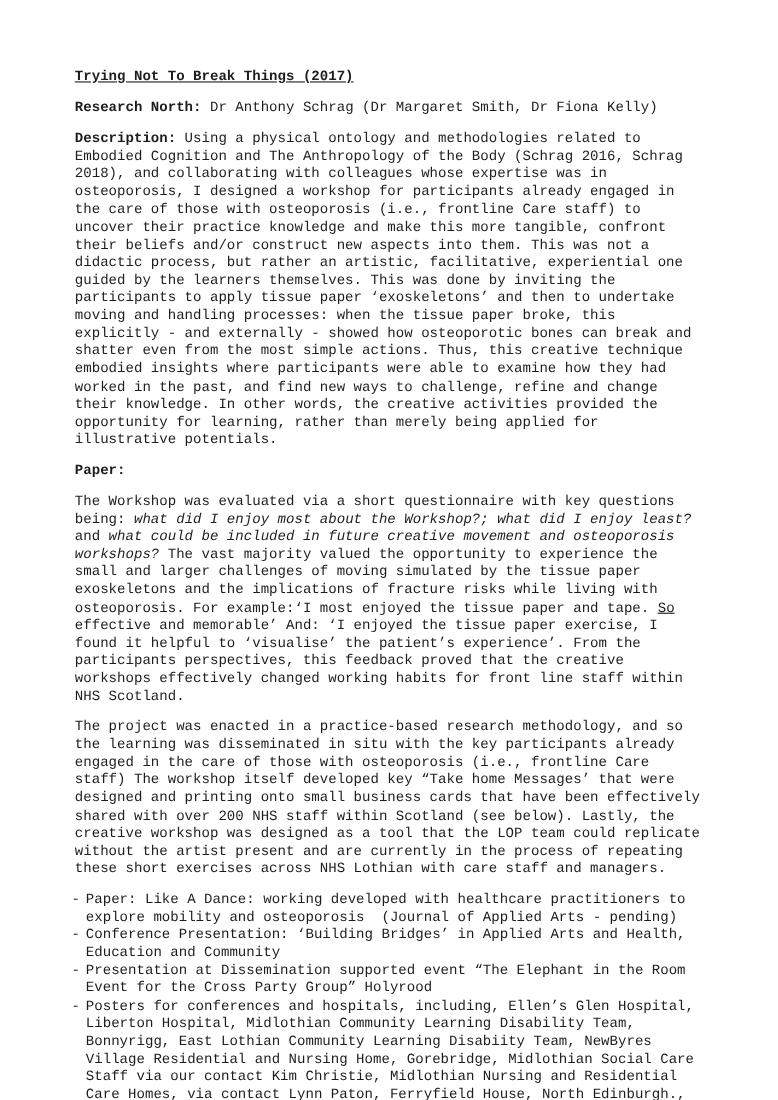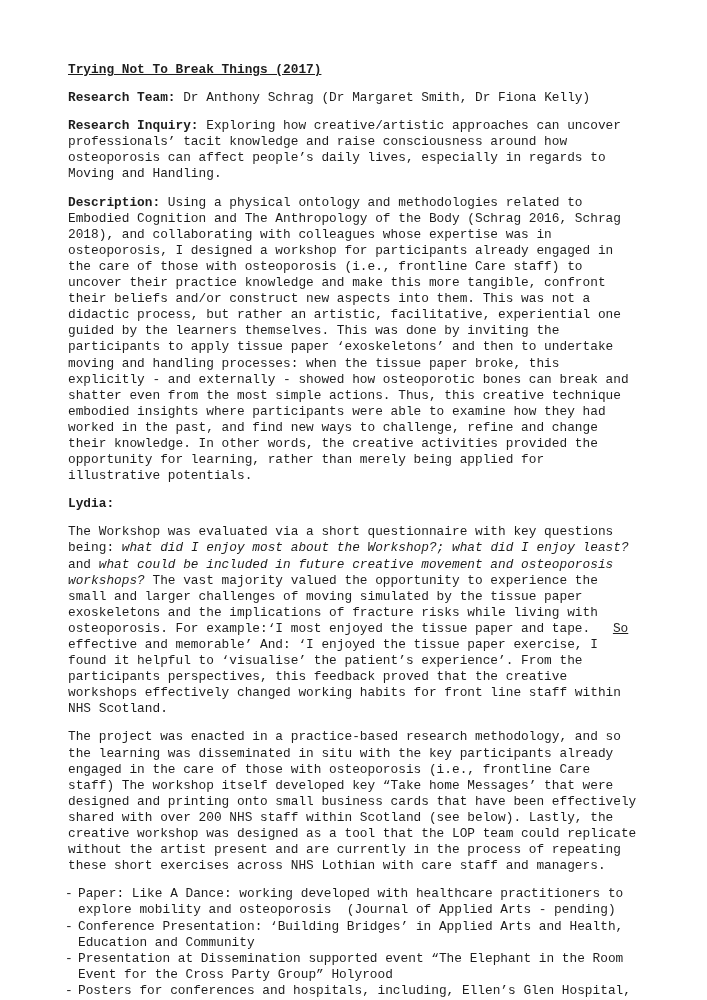--- a/index.html
+++ b/index.html
@@ -31,21 +31,21 @@
     text-decoration: underline;
     margin: 0 0 12px 0;
   }
   h2.subhead {
     font-size: 12.8px;
     line-height: 16.1px;
     font-weight: bold;
     margin: 0 0 12px 0;
   }
   p { margin: 0 0 12px 0; }
-  .u { text-decoration: underline; margin-left: 15px; }
+  .u { text-decoration: underline; }
   ul.bullets {
     list-style: none;
     margin: 0;
     padding: 0 0 0 10px;
   }
   ul.bullets li { position: relative; }
   .dash {
     position: absolute;
     left: -13px;
     top: 0;
@@ -56,28 +56,27 @@
     cursor: pointer;
   }
 </style>
 </head>
 <body>
 
 <div class="page">
 
   <h1 class="title">Trying Not To Break Things (2017)</h1>
 
-  <p><b>Research Team:</b><span> Dr Anthony Schrag (Dr Margaret Smith, Dr Fiona Kelly)</span></p>
+  <p><b>Research North:</b><span> Dr Anthony Schrag (Dr Margaret Smith, Dr Fiona Kelly)</span></p>
 
-  <p><b>Research Inquiry:</b><span> Exploring how creative/artistic approaches can uncover professionals’ tacit knowledge and raise consciousness around how osteoporosis can affect people’s daily lives, especially in regards to Moving and Handling.</span></p>
 
 
   <p><b>Description:</b><span> Using a physical ontology and methodologies related to Embodied Cognition and The Anthropology of the Body (Schrag 2016, Schrag 2018), and collaborating with colleagues whose expertise was in osteoporosis, I designed a workshop for participants already engaged in the care of those with osteoporosis (i.e., frontline Care staff) to uncover their practice knowledge and make this more tangible, confront their beliefs and/or construct new aspects into them. This was not a didactic process, but rather an artistic, facilitative, experiential one guided by the learners themselves. This was done by inviting the participants to apply tissue paper ‘exoskeletons’ and then to undertake moving and handling processes: when the tissue paper broke, this explicitly - and externally - showed how osteoporotic bones can break and shatter even from the most simple actions. Thus, this creative technique embodied insights where participants were able to examine how they had worked in the past, and find new ways to challenge, refine and change their knowledge. In other words, the creative activities provided the opportunity for learning, rather than merely being applied for illustrative potentials.</span></p>
 
-  <h2 class="subhead">Lydia:</h2>
+  <h2 class="subhead">Paper:</h2>
 
   <p><span>The Workshop was evaluated via a short questionnaire with key questions being: </span><em>what did I enjoy most about the Workshop?; what did I enjoy least?</em><span> and </span><em>what could be included in future creative movement and osteoporosis workshops?</em><span> The vast majority valued the opportunity to experience the small and larger challenges of moving simulated by the tissue paper exoskeletons and the implications of fracture risks while living with osteoporosis. For example:‘I most enjoyed the tissue paper and tape. </span><span class="u">So</span><span> effective and memorable’ And: ‘I enjoyed the tissue paper exercise, I found it helpful to ‘visualise’ the patient’s experience’. From the participants perspectives, this feedback proved that the creative workshops effectively changed working habits for front line staff within NHS Scotland.</span></p>
 
 
   <p><span>The project was enacted in a practice-based research methodology, and so the learning was disseminated in situ with the key participants already engaged in the care of those with osteoporosis (i.e., frontline Care staff) The workshop itself developed key “Take home Messages’ that were designed and printing onto small business cards that have been effectively shared with over 200 NHS staff within Scotland (see below). Lastly, the creative workshop was designed as a tool that the LOP team could replicate without the artist present and are currently in the process of repeating these short exercises across NHS Lothian with care staff and managers.</span></p>
 
   <ul class="bullets">
     <li><span class="dash">-</span><span>Paper: Like A Dance: working developed with healthcare practitioners to explore mobility and osteoporosis  (Journal of Applied Arts - pending)</span></li>
     <li><span class="dash">-</span><span>Conference Presentation: ‘Building Bridges’ in Applied Arts and Health, Education and Community</span></li>
     <li><span class="dash">-</span><span>Presentation at Dissemination supported event “The Elephant in the Room Event for the Cross Party Group” Holyrood</span></li>

